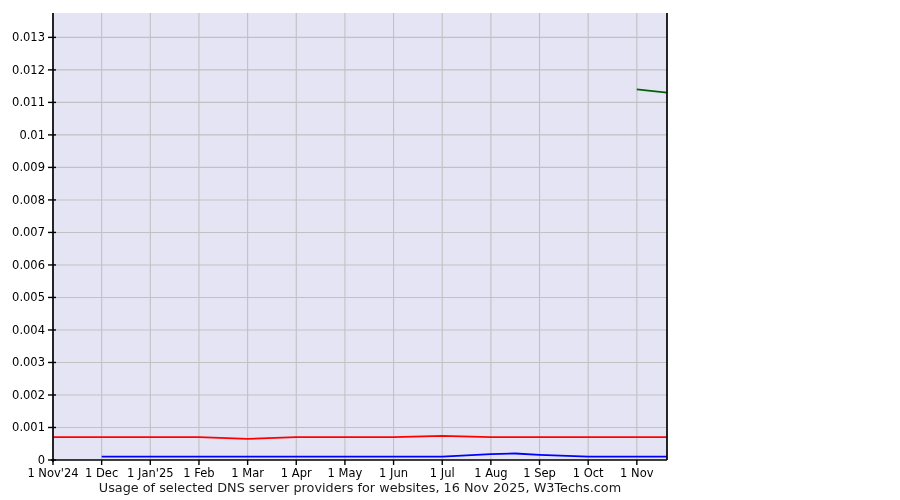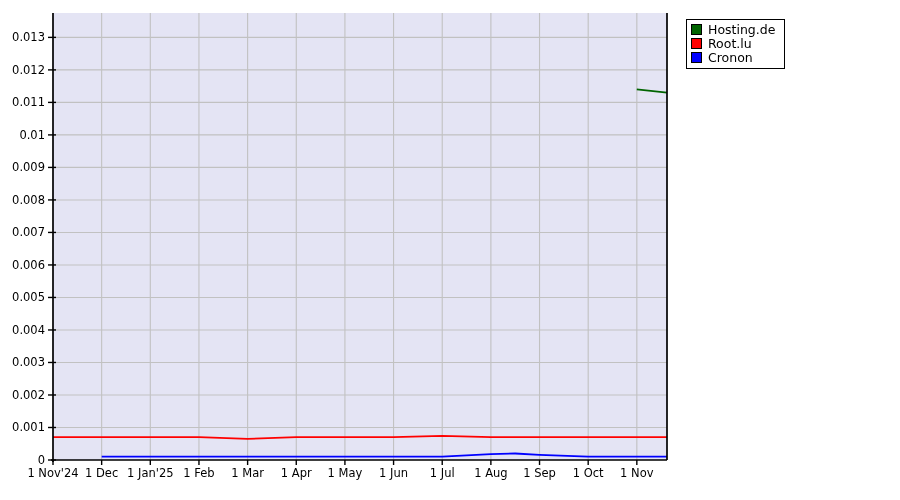--- a/index.html
+++ b/index.html
@@ -115,29 +115,16 @@
       <line x1="490.87638668779715" y1="460" x2="490.87638668779715" y2="465" stroke="#000000" stroke-width="1.4"></line>
       <text x="490.87638668779715" y="477" text-anchor="middle" font-size="11.5" fill="#000000">1 Aug</text>
       <line x1="539.5293185419969" y1="460" x2="539.5293185419969" y2="465" stroke="#000000" stroke-width="1.4"></line>
       <text x="539.5293185419969" y="477" text-anchor="middle" font-size="11.5" fill="#000000">1 Sep</text>
       <line x1="588.1822503961965" y1="460" x2="588.1822503961965" y2="465" stroke="#000000" stroke-width="1.4"></line>
       <text x="588.1822503961965" y="477" text-anchor="middle" font-size="11.5" fill="#000000">1 Oct</text>
       <line x1="636.8351822503962" y1="460" x2="636.8351822503962" y2="465" stroke="#000000" stroke-width="1.4"></line>
       <text x="636.8351822503962" y="477" text-anchor="middle" font-size="11.5" fill="#000000">1 Nov</text>
     </svg>
 
-  <div class="legend">
-    <div class="legend-row">
-      <span class="legend-swatch" style="background: rgb(0, 100, 0);"></span>
-      <span class="legend-label">Hosting.de</span>
-    </div>
-    <div class="legend-row">
-      <span class="legend-swatch" style="background: rgb(255, 0, 0);"></span>
-      <span class="legend-label">Root.lu</span>
-    </div>
-    <div class="legend-row">
-      <span class="legend-swatch" style="background: rgb(0, 0, 255);"></span>
-      <span class="legend-label">Cronon</span>
-    </div>
-  </div>
 
+  <div class="chart-title">Usage of selected DNS server providers for websites, 16 Nov 2025, W3Techs.com</div>
 
 </div>
 
 </body></html>

